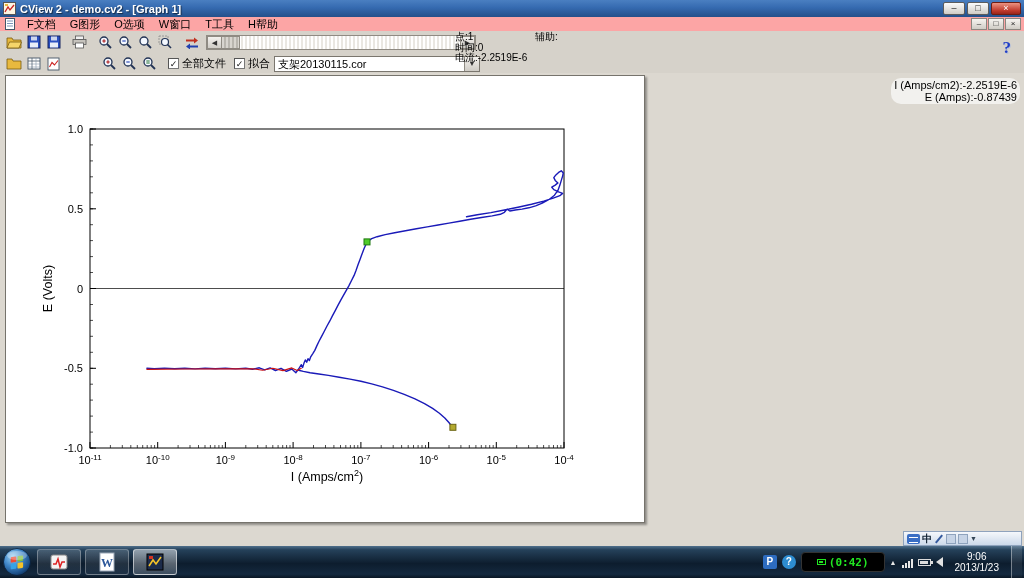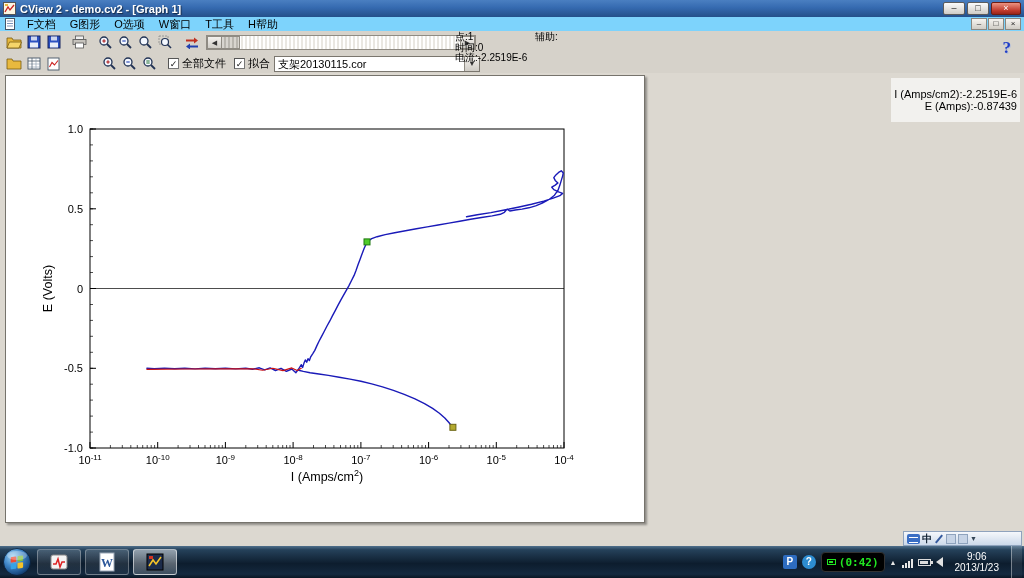--- a/index.html
+++ b/index.html
@@ -14,21 +14,21 @@
     display:flex; align-items:center; padding:3px 3px; }
   .titlebar .app-icon { width:13px; height:13px; flex:0 0 auto; }
   .title-text { color:#fff; font-size:11px; font-weight:bold; margin-left:4px;
     text-shadow:1px 1px 1px rgba(0,0,0,.55); flex:1; white-space:nowrap; overflow:hidden; }
   .winbtn { width:22px; height:13px; margin-left:2px; border:1px solid #5c5c5c; border-radius:2px;
     background:linear-gradient(#fbfbfb,#cfccc6); font-size:9px; line-height:11px; text-align:center;
     color:#222; flex:0 0 auto; }
   .winbtn.close { width:30px; background:linear-gradient(#ec9381,#c0392b 70%,#99261b); color:#fff; border-color:#6e1d12; }
 
   
-  .menubar { position:absolute; top:17px; left:0; right:0; height:14px; background:#7dd3fc;
+  .menubar { position:absolute; top:17px; left:0; right:0; height:14px; background:#fca5a5;
     display:flex; align-items:center; font-size:11px; color:#000; }
   .mdi-doc { width:13px; height:12px; margin:0 3px 0 4px; }
   .menu-item { padding:0 7px; height:14px; line-height:14px; white-space:nowrap; }
   .mdi-controls { margin-left:auto; display:flex; margin-right:3px; }
   .mdibtn { width:16px; height:12px; margin-left:1px; border:1px solid #8a8780;
     background:linear-gradient(#f6f4f0,#d0cdc6); font-size:8px; line-height:10px; text-align:center; color:#222; }
 
   
   .toolbar1 { position:absolute; top:31px; left:0; width:450px; height:22px; display:flex; align-items:center; padding-left:4px; }
   .toolbar2 { position:absolute; top:54px; left:0; width:450px; height:19px; display:flex; align-items:center; padding-left:4px; }
@@ -64,21 +64,21 @@
 
   .help-q { position:absolute; right:13px; top:38px; font-family:"Liberation Serif","DejaVu Serif",serif;
     font-size:17px; font-weight:bold; color:#1e3cc8; text-shadow:1px 1px 0 #b9c2d8; }
 
   
   .client { position:absolute; top:73px; left:0; right:0; bottom:32px; background:#dcd8d0; }
   .graph-window { position:absolute; left:5px; top:2px; width:640px; height:448px; background:#fff;
     border:1px solid #76736c; box-shadow:2px 2px 2px rgba(0,0,0,.35); }
   #chart-svg { width:100%; height:100%; font-family:"Liberation Sans","DejaVu Sans",sans-serif; }
   .readout { position:absolute; right:4px; top:5px; text-align:right; font-size:11px; line-height:12px;
-    color:#000; background:#f2f1ee; padding:10px 3px; }
+    color:#000; background:#f2f1ee; padding:1px 3px;border-radius:10px; }
 
   
   .langbar { position:absolute; left:903px; top:531px; width:119px; height:15px;
     background:linear-gradient(#f5f8fc,#ccd9ea); border:1px solid #8fa3bd;
     display:flex; align-items:center; gap:2px; padding:0 3px; font-size:10px; }
   .lb-kbd { width:13px; height:10px; background:#3a6ec4; border-radius:2px; position:relative; }
   .lb-kbd::after { content:""; position:absolute; left:2px; right:2px; top:3px; border-top:1px solid #fff; border-bottom:1px solid #fff; height:4px; }
   .lb-lang { font-weight:bold; color:#123; }
   .lb-pen { width:10px; height:10px; position:relative; }
   .lb-pen::after { content:""; position:absolute; left:4px; top:0; width:2px; height:10px; background:#355a9e; transform:rotate(40deg); }
@@ -93,21 +93,21 @@
   .taskbtn { width:44px; height:26px; margin:0 2px; border:1px solid rgba(255,255,255,.30); border-radius:3px;
     background:linear-gradient(rgba(255,255,255,.16),rgba(255,255,255,.04));
     display:flex; align-items:center; justify-content:center; flex:0 0 auto; }
   .taskbtn.active { background:linear-gradient(rgba(255,255,255,.50),rgba(255,255,255,.18)); border-color:rgba(255,255,255,.55); }
   .tray { position:absolute; right:0; top:0; height:32px; display:flex; align-items:center; gap:5px; padding-right:2px; }
   .tray-sq { width:14px; height:14px; border-radius:2px; background:#2d6cc0; color:#fff; font-size:10px; font-weight:bold;
     text-align:center; line-height:14px; }
   .tray-circ { width:14px; height:14px; border-radius:50%; background:#2d8cd0; color:#fff; font-size:10px; font-weight:bold;
     text-align:center; line-height:14px; }
   .recorder { background:#000; border:1px solid #333; border-radius:4px; height:20px; display:flex; align-items:center;
-    gap:3px; padding:0 5px; color:#21e621; font-family:"DejaVu Sans Mono","Liberation Mono",monospace;
+    gap:3px; padding:0 15px; color:#21e621; font-family:"DejaVu Sans Mono","Liberation Mono",monospace;
     font-size:11px; font-weight:bold; }
   .rec-batt { width:9px; height:6px; border:1px solid #21e621; position:relative; }
   .rec-batt::after { content:""; position:absolute; left:1px; top:1px; bottom:1px; width:4px; background:#21e621; }
   .tray-up { color:#e8e8e8; font-size:7px; }
   .net-bars { display:flex; align-items:flex-end; gap:1px; height:11px; }
   .net-bars span { width:2px; background:#e6e6e6; display:block; }
   .batt { width:13px; height:7px; border:1px solid #dcdcdc; position:relative; }
   .batt::before { content:""; position:absolute; left:1px; top:1px; bottom:1px; width:8px; background:#dcdcdc; }
   .batt::after { content:""; position:absolute; right:-3px; top:1px; width:2px; height:3px; background:#dcdcdc; }
   .spk { width:0; height:0; border:5px solid transparent; border-right:7px solid #e2e2e2; border-left:none; }

